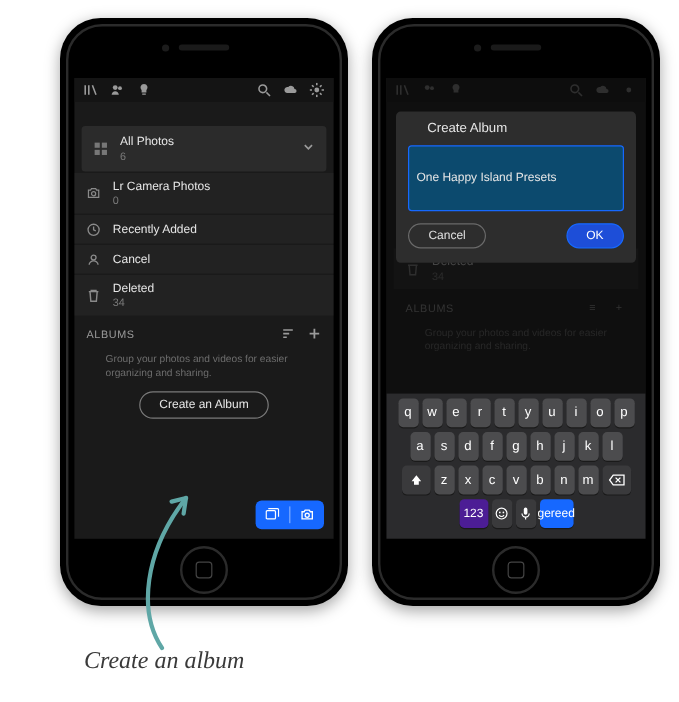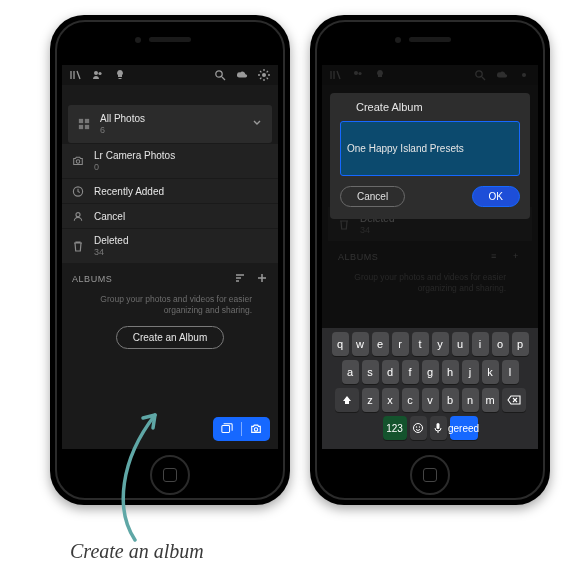--- a/index.html
+++ b/index.html
@@ -17,37 +17,37 @@
 .topbar .grp{display:flex;gap:10px;color:#9a9a9a}
 .ico{display:inline-flex;width:12px;height:12px;align-items:center;justify-content:center}
 .item{display:flex;align-items:center;padding:6px 10px;background:#222;margin-bottom:1px;gap:10px}
 .item.hall{background:#2b2b2b;margin:20px 6px 1px 6px;border-radius:3px;padding:8px 10px}
 .item .txt{display:flex;flex-direction:column;gap:1px}
 .item .lbl{color:#e6e6e6;font-size:10px}
 .item .cnt{color:#7a7a7a;font-size:9px}
 .chev{margin-left:auto;color:#9a9a9a}
 .secthead{display:flex;align-items:flex-end;padding:8px 10px 4px 10px;color:#9a9a9a;font-size:9px;letter-spacing:.06em}
 .secthead .r{margin-left:auto;display:flex;gap:10px;color:#9a9a9a}
-.hint{color:#6d6d6d;text-align:right;font-size:8.5px;line-height:1.3;padding:6px 26px 10px 26px}
+.hint{color:#6d6d6d;text-align:left;font-size:8.5px;line-height:1.3;padding:6px 26px 10px 26px}
 .pillbtn{display:block;margin:0 auto;padding:5px 16px;border:1px solid #7a7a7a;color:#e6e6e6;border-radius:14px;font-size:10px;background:transparent}
 .camerabar{position:absolute;bottom:8px;right:8px;background:#1668ff;border-radius:5px;display:flex;align-items:center;padding:5px 8px;gap:8px;color:#fff}
 .dimmer{position:absolute;inset:0;background:rgba(10,10,10,.62)}
 .modal{position:absolute;top:28px;left:8px;right:8px;background:#2d2d2d;border-radius:4px;padding:8px 10px 12px 10px}
 .modal h4{margin:0 0 8px 16px;font-size:11px;font-weight:400;color:#e6e6e6}
 .modal input{width:100%;box-sizing:border-box;background:#0c4a6e;border:1.5px solid #1668ff;color:#e6e6e6;font-size:10px;padding:21px 6px;border-radius:3px;outline:none}
 .modal .row{display:flex;justify-content:space-between;gap:10px;margin-top:10px}
 .modal .btn{padding:4px 16px;border-radius:12px;font-size:10px;border:1px solid #6a6a6a;background:transparent;color:#e0e0e0}
 .modal .btn.primary{background:#1d4ed8;border-color:#1668ff;color:#fff}
 .kbd{position:absolute;left:0;right:0;bottom:0;background:#2b2b2d;padding:4px 3px 5px 3px}
 .kbd .krow{display:flex;justify-content:center;gap:3px;margin-bottom:4px}
 .kbd .key{background:#4c4c4e;color:#fff;border-radius:4px;width:17px;height:24px;display:flex;align-items:center;justify-content:center;font-size:11px;box-shadow:0 1px 0 #1a1a1a}
 .kbd .key.fn{background:#3a3a3c;width:24px}
 .kbd .key.space{flex:1}
 .kbd .key.done{background:#1668ff;width:28px;font-size:10px}
-.kbd .key.num{background:#14532d;width:24px;font-size:10px}
+.kbd .key.num{background:#4c1d95;width:24px;font-size:10px}
 .caption{position:absolute;left:70px;top:540px;font-style:italic;font-size:20px;color:#3a3a3a;font-family:Georgia,serif}
 .arrow{position:absolute;left:100px;top:400px;pointer-events:none}
 </style>
 </head>
 <body>
 <div class="stage">
 
 <div class="phone left">
   <div class="speaker"></div>
   <div class="camdot"></div>

